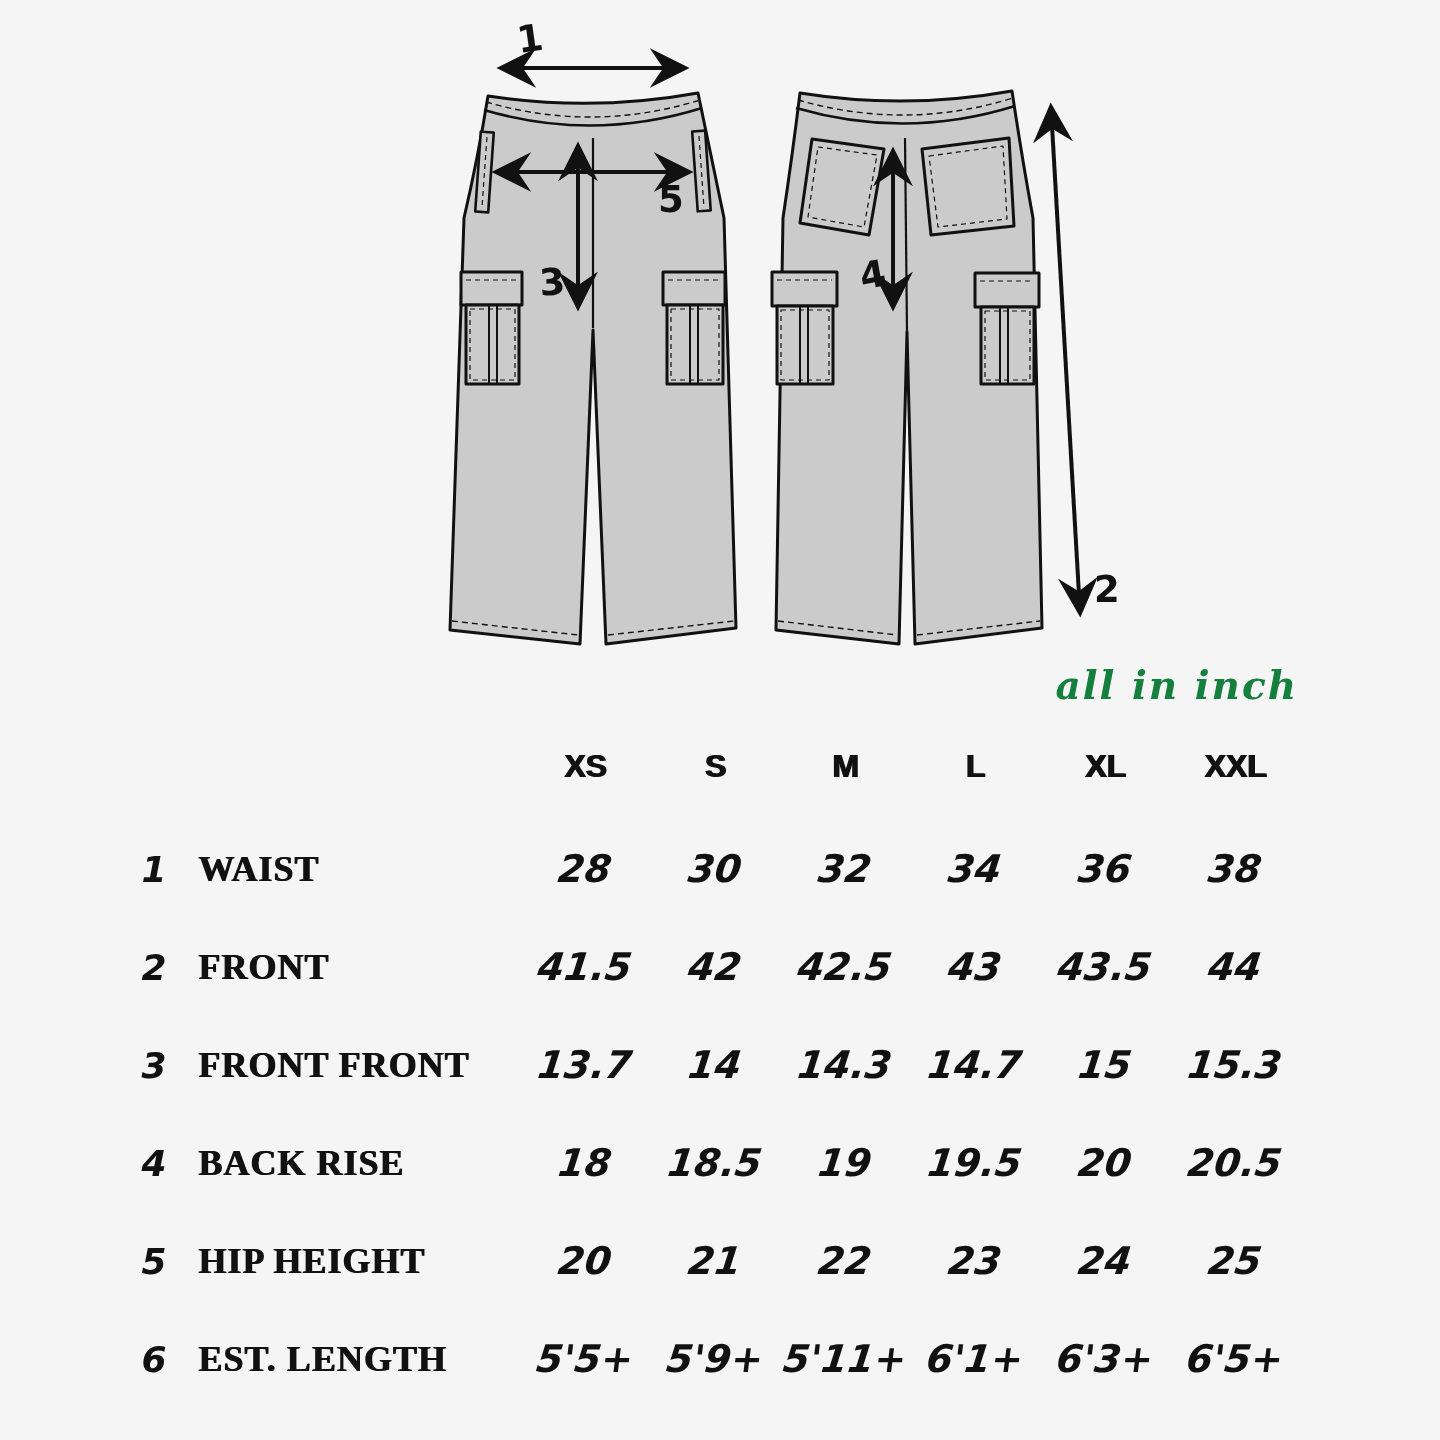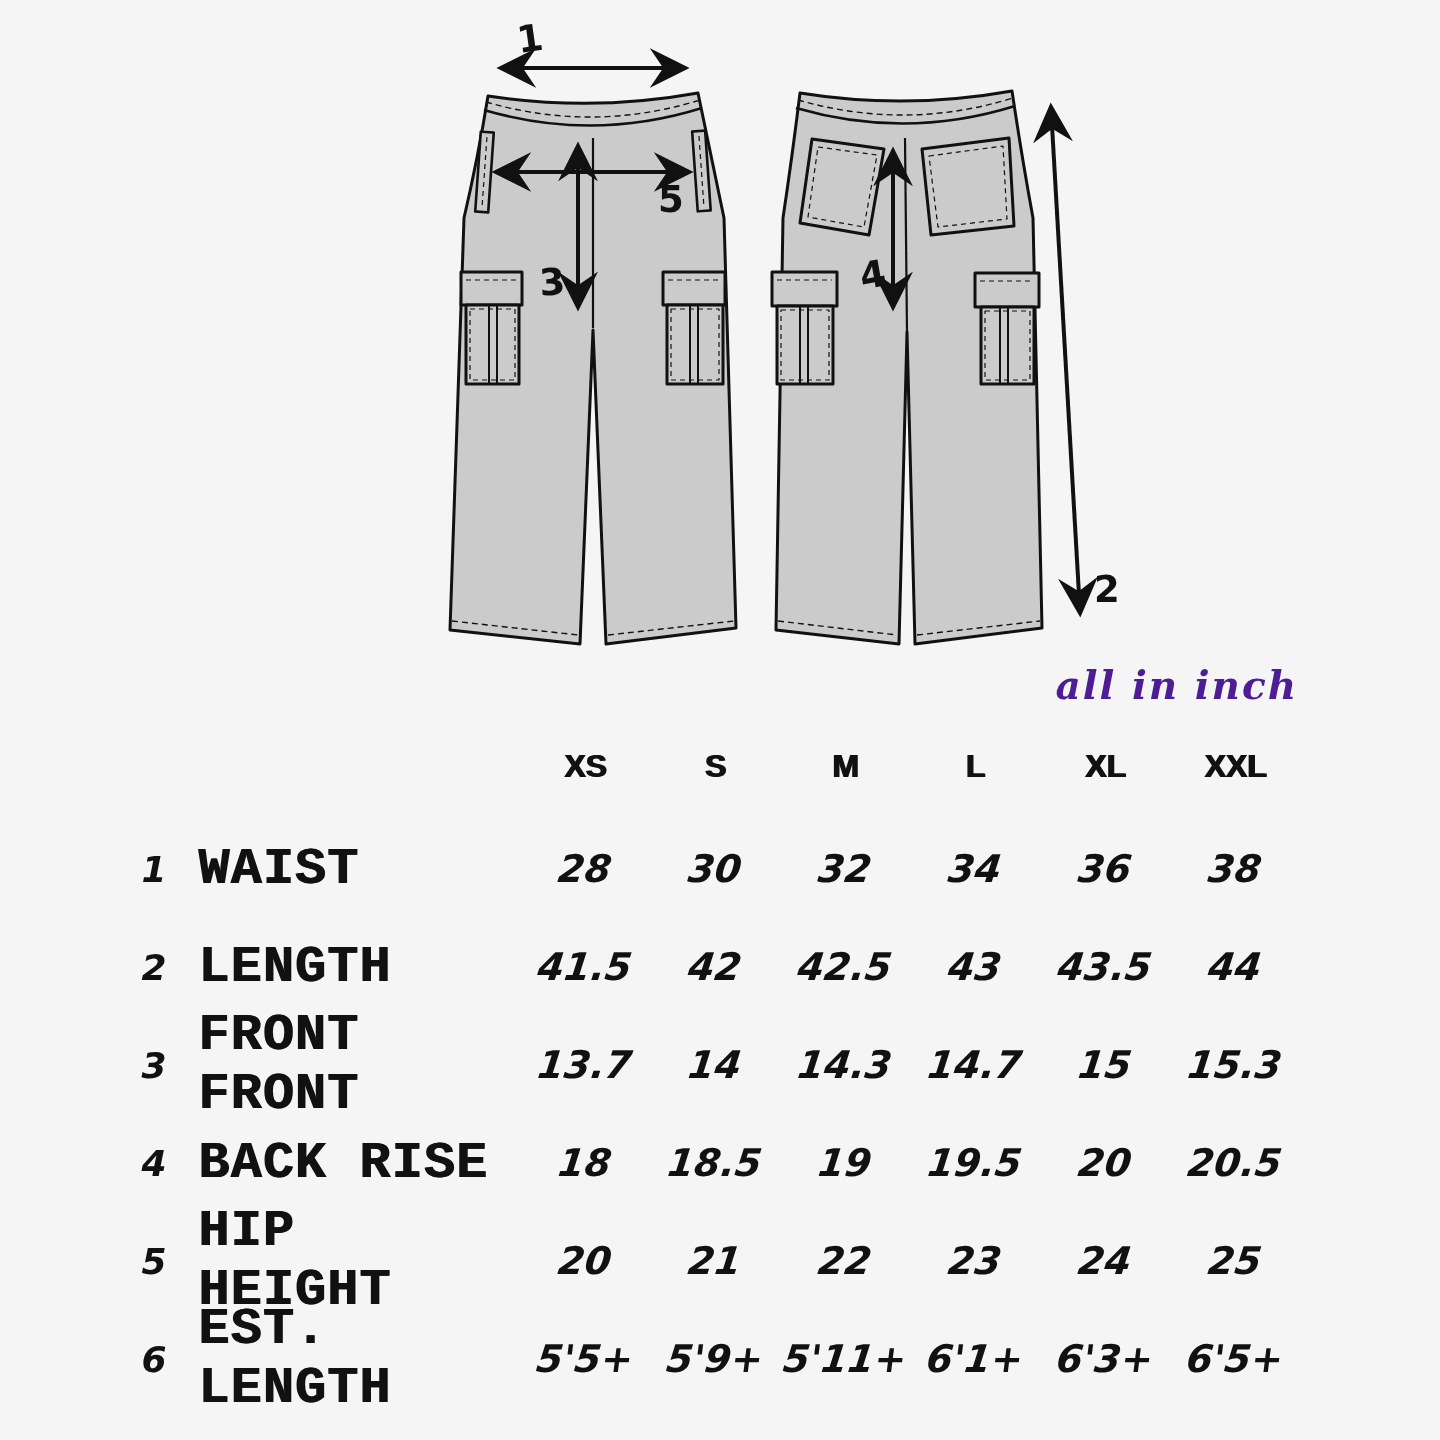--- a/index.html
+++ b/index.html
@@ -14,40 +14,40 @@
   .stage{position:absolute;inset:0;width:1440px;height:1440px;}
   svg.drawing{position:absolute;left:0;top:0;}
   text.callout{
     font-family:"DejaVu Sans", sans-serif;
     font-size:37px;font-weight:700;fill:#111;
   }
   .units-note{
     position:absolute;top:662px;right:142px;
     font-family:"DejaVu Serif", serif;
     font-style:italic;font-weight:700;
-    font-size:39px;letter-spacing:2px;color:#4c1d95;
+    font-size:39px;letter-spacing:2px;color:#15803d;
   }
   .size-table{
     position:absolute;left:120px;top:726px;width:1180px;
     display:grid;
     grid-template-columns:68px 332px repeat(6,1fr);
     grid-template-rows:94px repeat(6,98px);
   }
   .tr{display:contents;}
   .td{display:flex;align-items:center;}
   .td.num{
     justify-content:center;
     font-size:36px;font-weight:700;font-style:italic;
     font-family:"DejaVu Sans", sans-serif;
   }
   .td.label{
     padding-left:10px;
-    font-size:52px;font-weight:700;letter-spacing:1px;
+    font-size:36px;font-weight:700;letter-spacing:1px;
     text-shadow:1px 0 0 currentColor;
-    font-family:Liberation Mono, monospace;
+    font-family:Liberation Serif, serif;
   }
   .td.head{
     justify-content:center;padding-bottom:14px;
     font-size:32px;font-weight:700;
     text-shadow:1.6px 0 0 currentColor;
     font-family:"Liberation Sans", sans-serif;
   }
   .td.val{
     justify-content:center;
     font-size:38px;font-weight:700;font-style:italic;
@@ -175,21 +175,21 @@
       <div class="td val">28</div>
       <div class="td val">30</div>
       <div class="td val">32</div>
       <div class="td val">34</div>
       <div class="td val">36</div>
       <div class="td val">38</div>
     </div>
 
     <div class="tr">
       <div class="td num">2</div>
-      <div class="td label">LENGTH</div>
+      <div class="td label">FRONT</div>
       <div class="td val">41.5</div>
       <div class="td val">42</div>
       <div class="td val">42.5</div>
       <div class="td val">43</div>
       <div class="td val">43.5</div>
       <div class="td val">44</div>
     </div>
 
     <div class="tr">
       <div class="td num">3</div>

